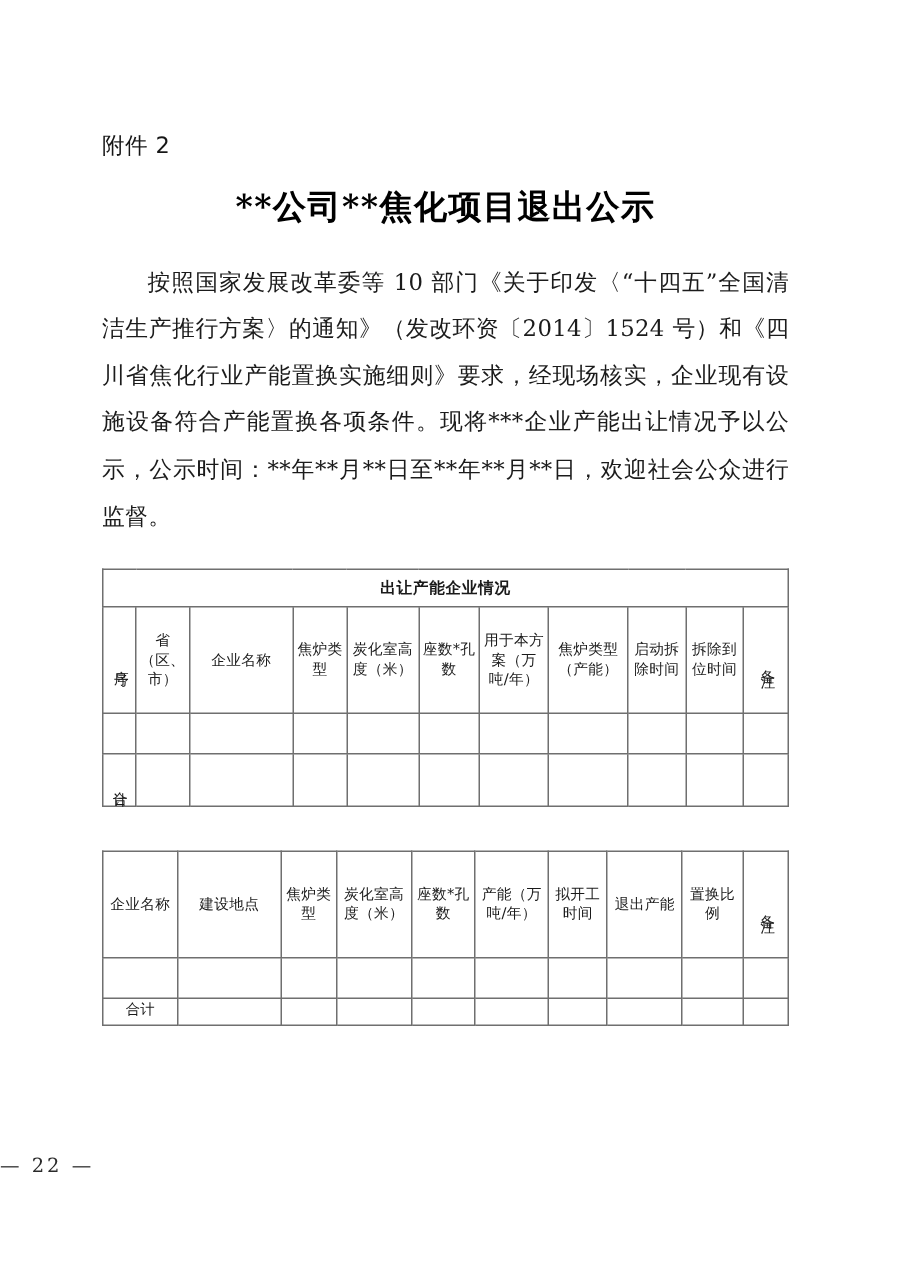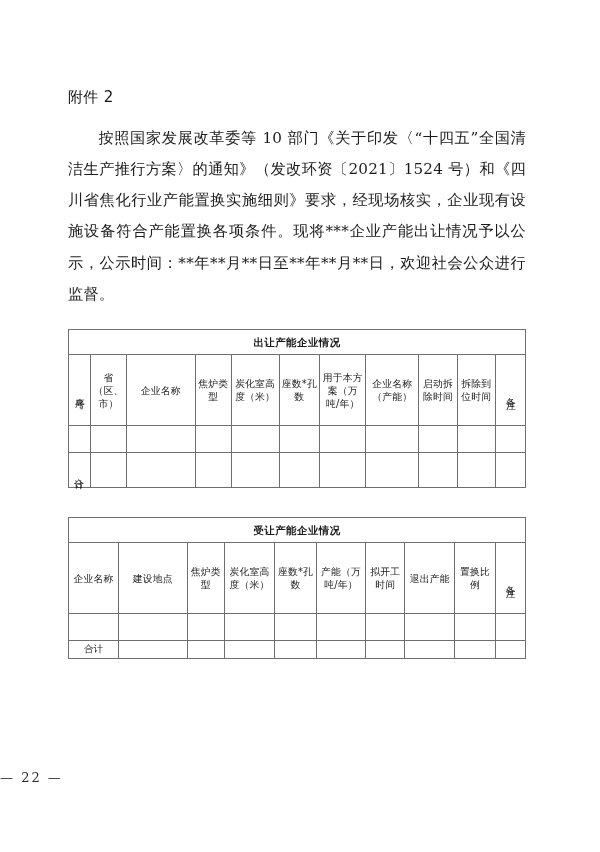--- a/index.html
+++ b/index.html
@@ -135,22 +135,23 @@
   }
 </style>
 </head>
 <body>
 
 <div class="page">
   <div class="content">
 
     <div class="attachment-label">附件 2</div>
 
-
-    <p class="body-para">按照国家发展改革委等 10 部门《关于印发〈“十四五”全国清洁生产推行方案〉的通知》（发改环资〔2021〕1524 号）和《四川省焦化行业产能置换实施细则》要求，经现场核实，企业现有设施设备符合产能置换各项条件。现将***企业产能出让情况予以公示，公示时间：**年**月**日至**年**月**日，欢迎社会公众进行监督。</p>
+    <h1 class="doc-title">**公司**焦化项目退出公示</h1>
+
+    <p class="body-para">按照国家发展改革委等 10 部门《关于印发〈“十四五”全国清洁生产推行方案〉的通知》（发改环资〔2014〕1524 号）和《四川省焦化行业产能置换实施细则》要求，经现场核实，企业现有设施设备符合产能置换各项条件。现将***企业产能出让情况予以公示，公示时间：**年**月**日至**年**月**日，欢迎社会公众进行监督。</p>
 
     <table class="tbl">
       <colgroup>
         <col style="width:4.6%">
         <col style="width:7.4%">
         <col style="width:14.4%">
         <col style="width:7.4%">
         <col style="width:10.0%">
         <col style="width:8.4%">
         <col style="width:9.6%">
@@ -166,21 +167,21 @@
         <tr>
           <td class="hdr-cell">
             <span class="vert-text">序号</span>
           </td>
           <td class="hdr-cell">省（区、市）</td>
           <td class="hdr-cell">企业名称</td>
           <td class="hdr-cell">焦炉类型</td>
           <td class="hdr-cell">炭化室高度（米）</td>
           <td class="hdr-cell">座数*孔数</td>
           <td class="hdr-cell">用于本方案（万吨/年）</td>
-          <td class="hdr-cell">企业名称（产能）</td>
+          <td class="hdr-cell">焦炉类型（产能）</td>
           <td class="hdr-cell">启动拆除时间</td>
           <td class="hdr-cell">拆除到位时间</td>
           <td class="hdr-cell">
             <span class="vert-text">备注</span>
           </td>
         </tr>
         <tr class="empty-row">
           <td></td>
           <td></td>
           <td></td>
@@ -221,23 +222,20 @@
         <col style="width:10.2%">
         <col style="width:8.6%">
         <col style="width:10.0%">
         <col style="width:8.0%">
         <col style="width:10.2%">
         <col style="width:8.2%">
         <col style="width:6.2%">
       </colgroup>
       <tbody>
         <tr>
-          <td class="caption-cell" colspan="10">受让产能企业情况</td>
-        </tr>
-        <tr>
           <td class="hdr-cell">企业名称</td>
           <td class="hdr-cell">建设地点</td>
           <td class="hdr-cell">焦炉类型</td>
           <td class="hdr-cell">炭化室高度（米）</td>
           <td class="hdr-cell">座数*孔数</td>
           <td class="hdr-cell">产能（万吨/年）</td>
           <td class="hdr-cell">拟开工时间</td>
           <td class="hdr-cell">退出产能</td>
           <td class="hdr-cell">置换比例</td>
           <td class="hdr-cell">

